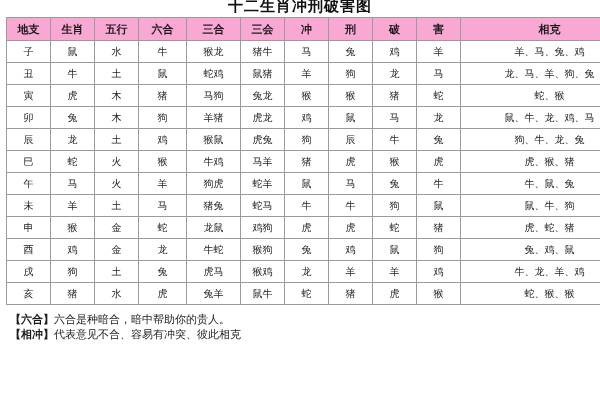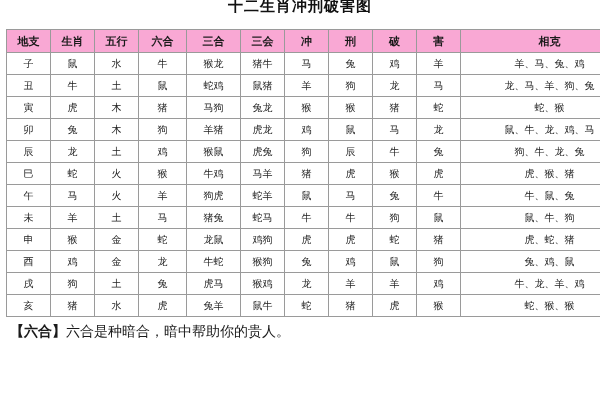--- a/index.html
+++ b/index.html
@@ -20,21 +20,21 @@
     position: relative;
     box-sizing: border-box;
     padding: 0 6px;
   }
   .title {
     text-align: center;
     font-size: 15px;
     font-weight: bold;
     letter-spacing: 1px;
     color: #111;
-    height: 28px;
+    height: 16px;
     line-height: 12px;
     overflow: hidden;
     margin: 0 0 1px 0;
   }
   table.zodiac {
     border-collapse: collapse;
     width: 588px;
     table-layout: fixed;
     margin: 0 auto;
   }
@@ -70,21 +70,21 @@
   col.c5 { width: 44px; }
   col.c6 { width: 44px; }
   col.c7 { width: 44px; }
   col.c8 { width: 44px; }
   col.c9 { width: 178px; }
 
   .notes {
     margin: 7px 0 0 4px;
   }
   .note {
-    font-size: 14px;
+    font-size: 11px;
     line-height: 15px;
     color: #1a1a1a;
     white-space: nowrap;
     overflow: hidden;
   }
   .note .tag {
     font-weight: bold;
   }
 </style>
 </head>
@@ -280,15 +280,18 @@
         <td>猴</td>
         <td>蛇、猴、猴</td>
       </tr>
     </tbody>
   </table>
 
   <div class="notes">
     <div class="note">
       <span class="tag">【六合】</span><span>六合是种暗合，暗中帮助你的贵人。</span>
     </div>
+    <div class="note">
+      <span class="tag">【相冲】</span><span>代表意见不合、容易有冲突、彼此相克</span>
+    </div>
   </div>
 
 </div>
 
 </body></html>

